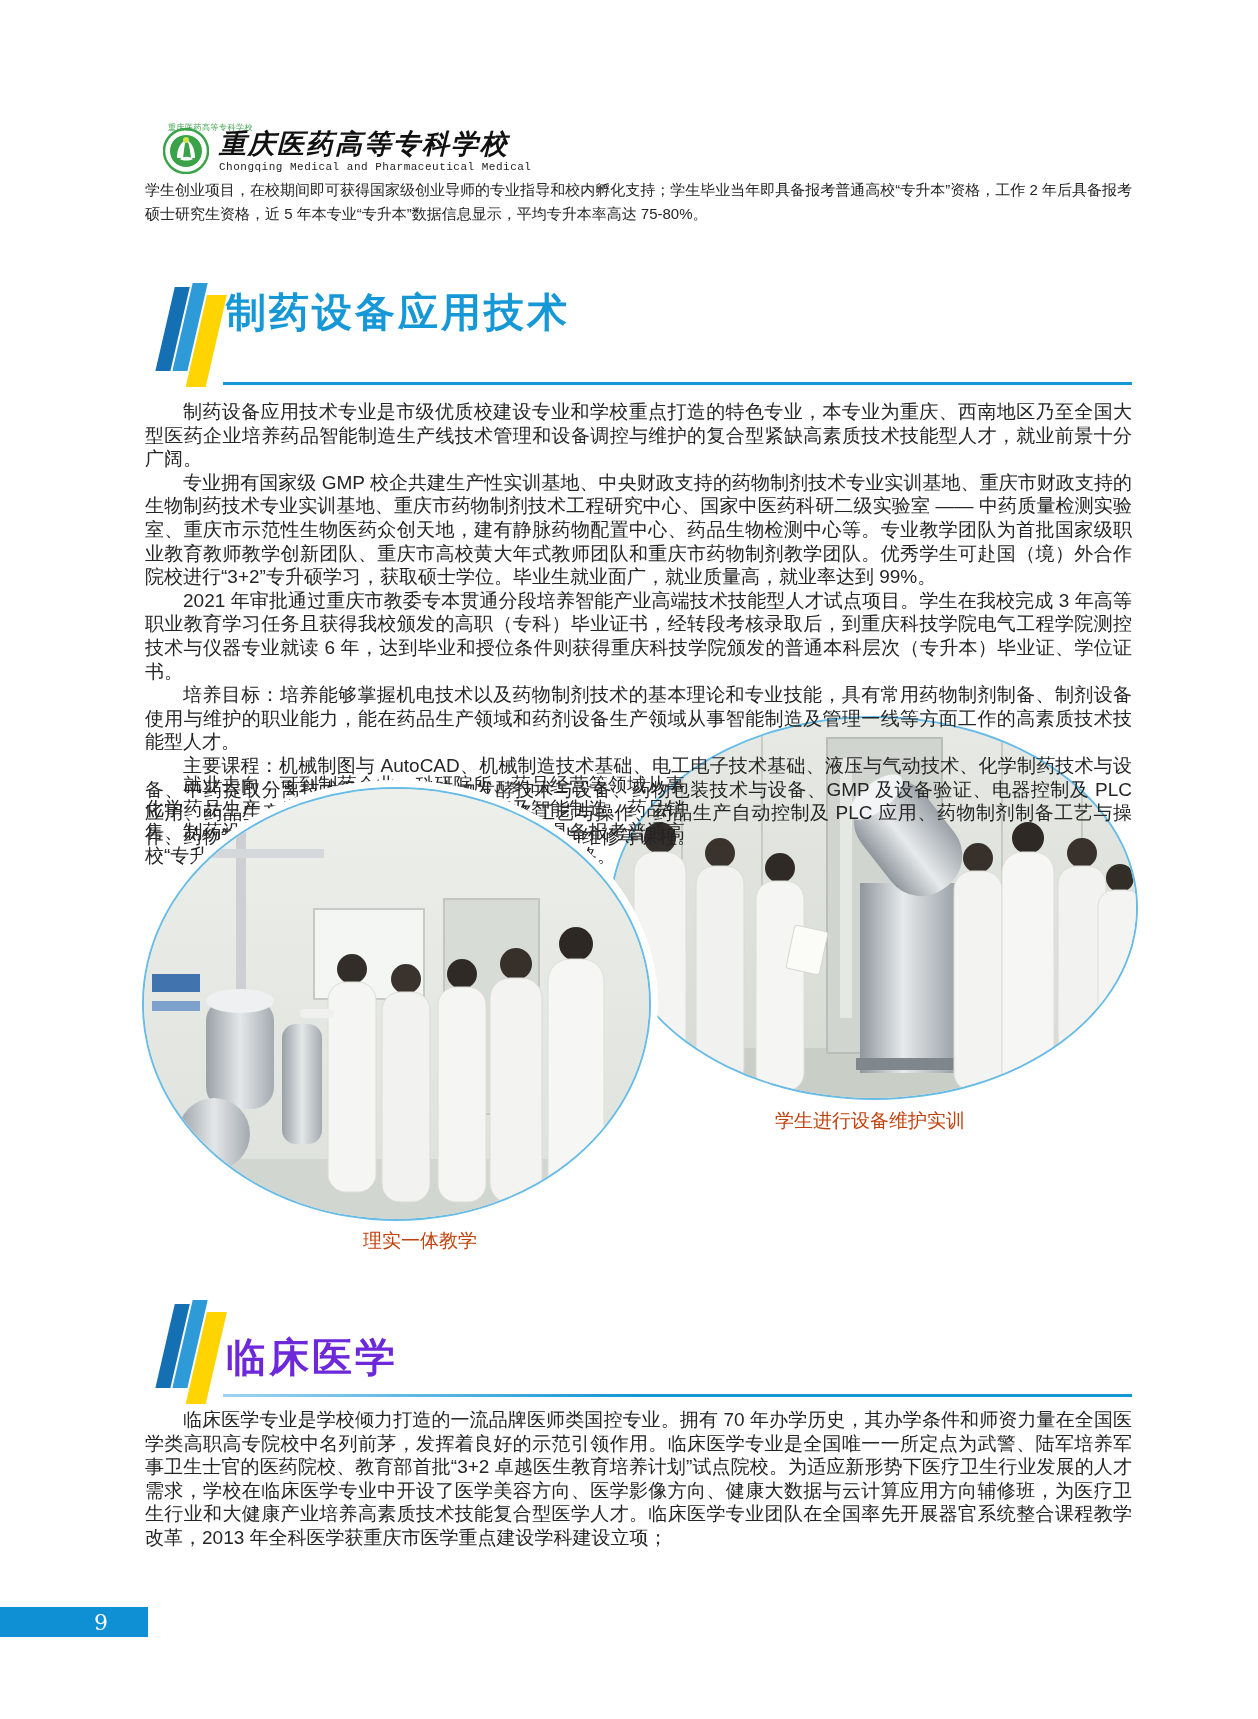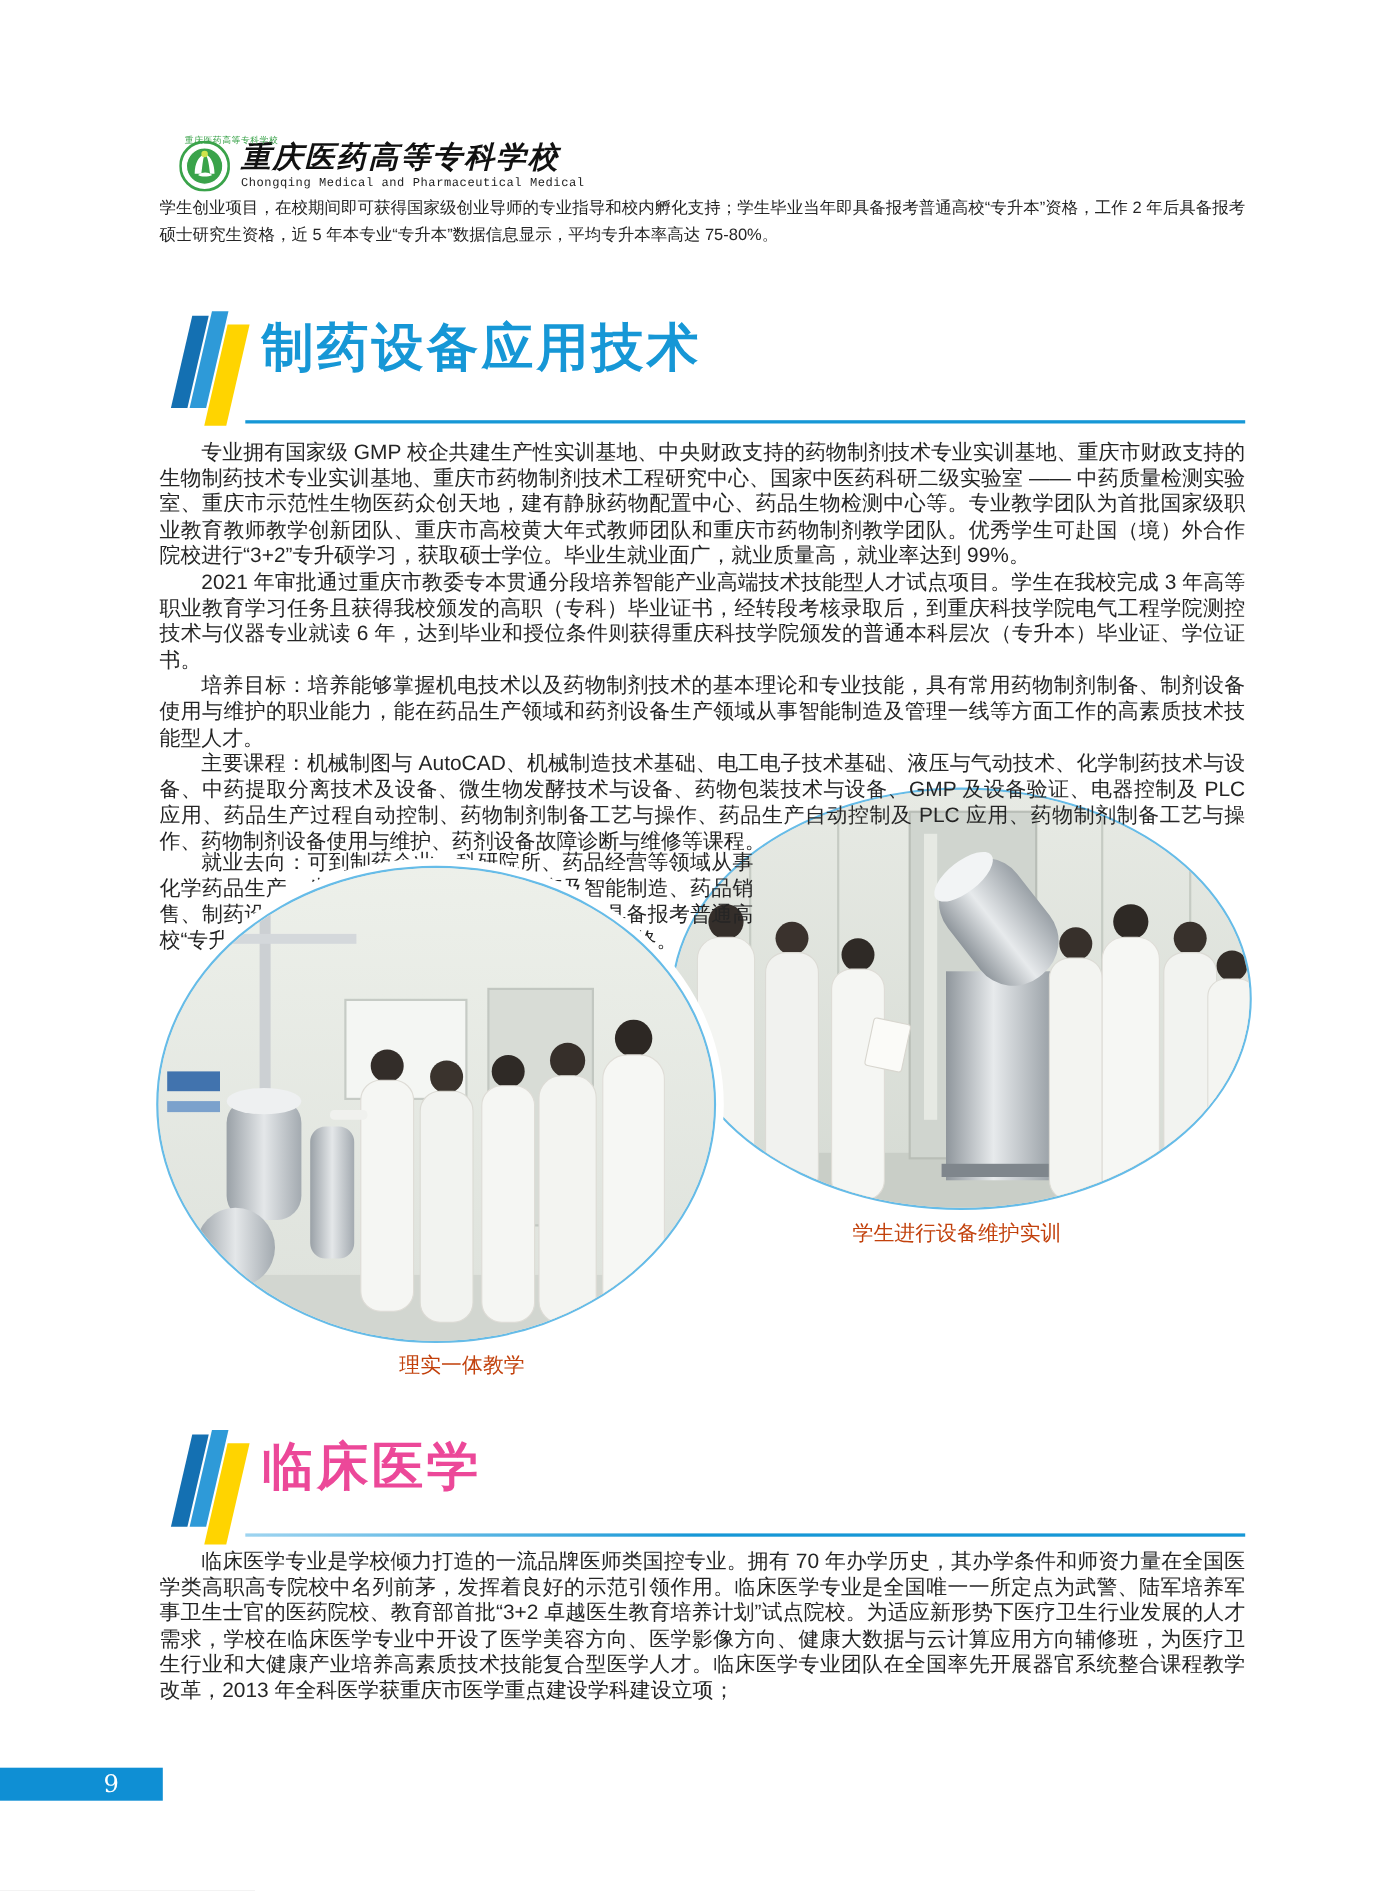--- a/index.html
+++ b/index.html
@@ -40,22 +40,22 @@
   .s1-employ{position:absolute;left:145px;top:773px;width:540px;z-index:2;}
   .s2-para{position:absolute;left:145px;top:1408px;width:987px;z-index:2;}
   
   .sec-head{position:absolute;z-index:2;}
   .slash-group{position:absolute;left:0;top:0;width:60px;height:110px;transform:skewX(-13deg);}
   .slash{position:absolute;}
   .slash-dark{left:14px;top:4px;width:15px;height:84px;}
   .slash-mid{left:31px;top:0;width:15px;height:88px;}
   .slash-yellow{left:48px;top:12px;width:20px;height:92px;}
   .sec-title{
-    position:absolute;left:89px;top:2px;white-space:nowrap;
-    font-size:47px;font-weight:bold;letter-spacing:3px;
+    position:absolute;left:77px;top:2px;white-space:nowrap;
+    font-size:40px;font-weight:bold;letter-spacing:3px;
   }
   .rule{position:absolute;height:3px;z-index:1;}
   
   .photo{
     position:absolute;border-radius:50%;overflow:hidden;
     border:2px solid #66bce8;background:#e3e6e0;
   }
   .photo svg{display:block;width:100%;height:100%;}
   .photo-right{left:610px;top:716px;width:524px;height:380px;z-index:1;}
   .photo-left{left:142px;top:787px;width:505px;height:430px;z-index:3;box-shadow:0 0 0 7px #ffffff;}
@@ -101,20 +101,21 @@
     <div class="slash-group">
       <div class="slash slash-dark" style="background:#1470b2;"></div>
       <div class="slash slash-mid" style="background:#2e9ad8;"></div>
       <div class="slash slash-yellow" style="background:#ffd400;"></div>
     </div>
     <div class="sec-title" style="color:#1697d6;">制药设备应用技术</div>
   </div>
   <div class="rule" style="left:223px;top:382px;width:909px;background:#1697d6;"></div>
 
   <div class="bodytext s1-paras">
+    <p>制药设备应用技术专业是市级优质校建设专业和学校重点打造的特色专业，本专业为重庆、西南地区乃至全国大型医药企业培养药品智能制造生产线技术管理和设备调控与维护的复合型紧缺高素质技术技能型人才，就业前景十分广阔。</p>
     <p>专业拥有国家级 GMP 校企共建生产性实训基地、中央财政支持的药物制剂技术专业实训基地、重庆市财政支持的生物制药技术专业实训基地、重庆市药物制剂技术工程研究中心、国家中医药科研二级实验室 —— 中药质量检测实验室、重庆市示范性生物医药众创天地，建有静脉药物配置中心、药品生物检测中心等。专业教学团队为首批国家级职业教育教师教学创新团队、重庆市高校黄大年式教师团队和重庆市药物制剂教学团队。优秀学生可赴国（境）外合作院校进行“3+2”专升硕学习，获取硕士学位。毕业生就业面广，就业质量高，就业率达到 99%。</p>
     <p>2021 年审批通过重庆市教委专本贯通分段培养智能产业高端技术技能型人才试点项目。学生在我校完成 3 年高等职业教育学习任务且获得我校颁发的高职（专科）毕业证书，经转段考核录取后，到重庆科技学院电气工程学院测控技术与仪器专业就读 6 年，达到毕业和授位条件则获得重庆科技学院颁发的普通本科层次（专升本）毕业证、学位证书。</p>
     <p>培养目标：培养能够掌握机电技术以及药物制剂技术的基本理论和专业技能，具有常用药物制剂制备、制剂设备使用与维护的职业能力，能在药品生产领域和药剂设备生产领域从事智能制造及管理一线等方面工作的高素质技术技能型人才。</p>
     <p>主要课程：机械制图与 AutoCAD、机械制造技术基础、电工电子技术基础、液压与气动技术、化学制药技术与设备、中药提取分离技术及设备、微生物发酵技术与设备、药物包装技术与设备、GMP 及设备验证、电器控制及 PLC 应用、药品生产过程自动控制、药物制剂制备工艺与操作、药品生产自动控制及 PLC 应用、药物制剂制备工艺与操作、药物制剂设备使用与维护、药剂设备故障诊断与维修等课程。</p>
   </div>
   <div class="bodytext s1-employ">
     <p>就业去向：可到制药企业、科研院所、药品经营等领域从事化学药品生产、生物制品生产、中成药生产及智能制造、药品销售、制药设备管理与维护等技术工作。毕业当年具备报考普通高校“专升本”资格，毕业 2 年后具备报考硕士研究生资格。</p>
   </div>
 
   <div class="photo photo-right">
@@ -239,21 +240,21 @@
     </svg>
   </div>
   <div class="caption caption-left">理实一体教学</div>
 
   <div class="sec-head" style="left:149px;top:1300px;width:500px;height:110px;">
     <div class="slash-group">
       <div class="slash slash-dark" style="background:#1470b2;"></div>
       <div class="slash slash-mid" style="background:#2e9ad8;"></div>
       <div class="slash slash-yellow" style="background:#ffd400;"></div>
     </div>
-    <div class="sec-title" style="color:#ec4899;">临床医学</div>
+    <div class="sec-title" style="color:#6d28d9;margin-top:28px;">临床医学</div>
   </div>
   <div class="rule" style="left:223px;top:1394px;width:909px;background:linear-gradient(90deg,#9ed4f0,#1697d6 45%);"></div>
 
   <div class="bodytext s2-para">
     <p>临床医学专业是学校倾力打造的一流品牌医师类国控专业。拥有 70 年办学历史，其办学条件和师资力量在全国医学类高职高专院校中名列前茅，发挥着良好的示范引领作用。临床医学专业是全国唯一一所定点为武警、陆军培养军事卫生士官的医药院校、教育部首批“3+2 卓越医生教育培养计划”试点院校。为适应新形势下医疗卫生行业发展的人才需求，学校在临床医学专业中开设了医学美容方向、医学影像方向、健康大数据与云计算应用方向辅修班，为医疗卫生行业和大健康产业培养高素质技术技能复合型医学人才。临床医学专业团队在全国率先开展器官系统整合课程教学改革，2013 年全科医学获重庆市医学重点建设学科建设立项；</p>
   </div>
 
   <div class="page-bar" style="background:#0f8fd4;">
     <span class="page-num">9</span>
   </div>

